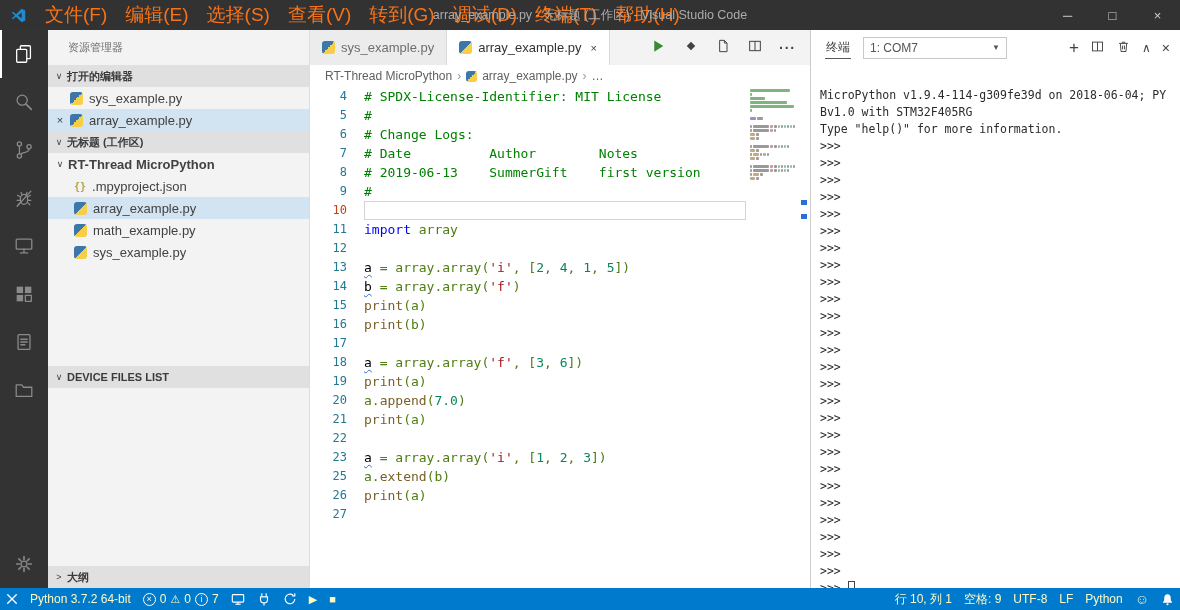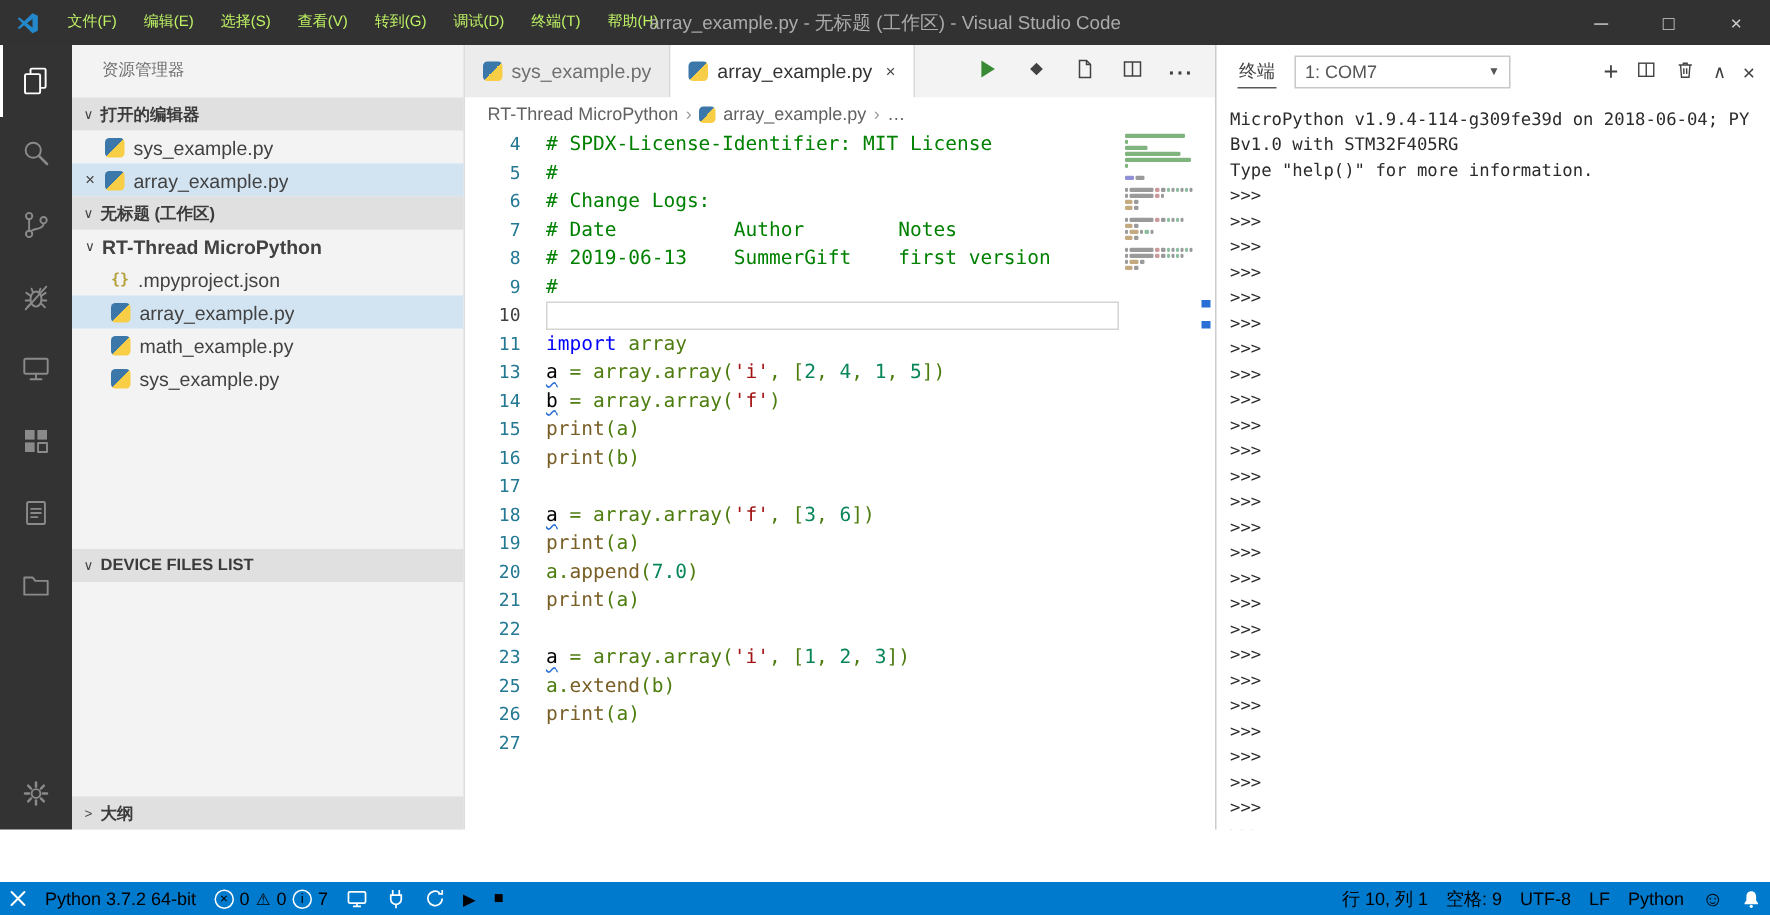--- a/index.html
+++ b/index.html
@@ -4,21 +4,21 @@
 <style>
 *{margin:0;padding:0;box-sizing:border-box;}
 html,body{width:1180px;height:610px;overflow:hidden;}
 body{font-family:"Liberation Sans","DejaVu Sans",sans-serif;font-size:13px;background:#fff;}
 .app{width:1180px;height:610px;display:flex;flex-direction:column;background:#fff;}
 
 
 .titlebar{height:30px;flex:0 0 30px;background:var(--titlebar,#323233);display:flex;align-items:center;color:#ccc;position:relative;}
 .logo{width:36px;display:flex;align-items:center;justify-content:center;}
 .menu-bar{display:flex;height:100%;}
-.menu-item{padding:0 9px;line-height:30px;font-size:10px;color:#bef264;cursor:default;}
+.menu-item{padding:0 9px;line-height:30px;font-size:19px;color:#f97316;cursor:default;}
 .window-title{position:absolute;left:50%;transform:translateX(-50%);line-height:30px;font-size:12.5px;color:#ababab;white-space:nowrap;}
 .win-controls{margin-left:auto;display:flex;height:100%;}
 .win-btn{width:45px;display:flex;align-items:center;justify-content:center;font-size:13px;color:#d0d0d0;}
 
 
 .main{flex:1;display:flex;min-height:0;}
 
 
 .activitybar{width:48px;flex:0 0 48px;background:var(--activitybar,#333);display:flex;flex-direction:column;align-items:center;}
 .ab-item{width:48px;height:48px;display:flex;align-items:center;justify-content:center;color:#8a8a8a;position:relative;}
@@ -53,54 +53,54 @@
 .tab.active{background:#fff;color:#333;}
 .tab-close{margin-left:9px;font-size:11px;color:#424242;}
 .tab-actions{margin-left:auto;display:flex;align-items:center;gap:16px;padding:0 14px;}
 .more-dots{font-size:14px;font-weight:bold;color:#424242;letter-spacing:1px;}
 .breadcrumb{height:22px;flex:0 0 22px;display:flex;align-items:center;font-size:12px;color:#616161;padding-left:15px;gap:5px;background:#fff;}
 .breadcrumb .fileicon.py{width:11px;height:11px;flex:0 0 11px;margin-right:0;}
 .bc-sep{color:#9a9a9a;}
 .code-area{flex:1;position:relative;font-family:"DejaVu Sans Mono","Liberation Mono",monospace;font-size:13px;overflow:hidden;}
 .code-line{display:flex;height:19px;line-height:19px;}
 .ln{width:54px;flex:0 0 54px;text-align:right;padding-right:17px;color:#237893;font-size:12px;}
-.code-line.current .ln{color:#404040;}
+.code-line.current .ln{color:#c2410c;}
 .ctext{flex:1;white-space:pre;margin-right:64px;min-width:0;}
 .code-line.current .ctext{outline:1px solid #d4d4d4;outline-offset:-1px;}
 .tk-p{color:#4d7c0f;}
 .tk-c{color:#008000;}
 .tk-k{color:#0000ff;}
 .tk-s{color:#a31515;}
 .tk-n{color:#098658;}
 .tk-f{color:#795e26;}
 .tk-v{color:#000;text-decoration-line:underline;text-decoration-style:wavy;text-decoration-color:#2a6fd6;text-decoration-thickness:1px;text-underline-offset:2px;}
 .minimap{position:absolute;top:2px;right:14px;width:46px;}
 .mini-line{height:4px;display:flex;gap:1px;overflow:hidden;}
 .mini-tk{height:2.5px;border-radius:1px;flex:0 0 auto;}
 .mk-c{background:#7fb47f;}.mk-p{background:#9a9a9a;}.mk-k{background:#9090d8;}
 .mk-s{background:#cc9a9a;}.mk-n{background:#8cbf9f;}.mk-f{background:#c4aa80;}.mk-v{background:#9a9a9a;}
 .overview{position:absolute;top:0;right:0;width:12px;height:100%;}
 .ov-mark{position:absolute;right:3px;width:6px;height:5px;background:#2a6fd6;}
 
 
-.panel{width:370px;flex:0 0 370px;border-left:1px solid #ccc;display:flex;flex-direction:column;background:#fff;}
+.panel{width:370px;flex:0 0 370px;border-left:1px solid #ccc;display:flex;flex-direction:column;background:#fff;gap:16px;}
 .panel-header{height:35px;flex:0 0 35px;display:flex;align-items:center;padding:0 10px 0 14px;}
 .panel-title{font-size:12px;color:#424242;border-bottom:1px solid #595959;padding:2px 1px;}
 .terminal-select{margin-left:12px;display:flex;align-items:center;justify-content:space-between;border:1px solid #c8c8c8;background:#fff;height:22px;width:144px;padding:0 6px;font-size:12px;color:#555;}
 .terminal-select .arrow{font-size:8px;color:#555;}
 .panel-actions{margin-left:auto;display:flex;align-items:center;gap:11px;color:#424242;}
 .pa-plus{font-size:17px;line-height:1;}
 .pa-chev{font-size:12px;}
 .pa-close{font-size:14px;}
 .terminal{flex:1;font-family:"DejaVu Sans Mono","Liberation Mono",monospace;font-size:11.5px;line-height:17px;color:#2b2b2b;padding:6px 9px;overflow:hidden;}
 .tline{white-space:pre;height:17px;}
 .term-cursor{display:inline-block;width:7px;height:13px;border:1px solid #444;vertical-align:-2px;}
 
 
-.statusbar{height:22px;flex:0 0 22px;background:var(--statusbar,#007acc);color:#000000;display:flex;align-items:flex-end;font-size:12px;margin-top:35px;}
+.statusbar{height:22px;flex:0 0 22px;background:var(--statusbar,#007acc);color:#fef9c3;display:flex;align-items:flex-end;font-size:12px;}
 .sb-item{padding:0 6px;height:22px;display:flex;align-items:center;gap:4px;white-space:nowrap;}
 .sb-right{margin-left:auto;display:flex;align-items:center;}
 .sb-circle{width:13px;height:13px;border:1px solid #fff;border-radius:50%;font-size:9px;display:inline-flex;align-items:center;justify-content:center;line-height:1;}
 .sb-warn{font-size:11px;}
 .sb-play,.sb-stop{font-size:11px;}
 .sb-smiley{font-size:14px;}
 </style>
 </head>
 <body>
 
@@ -328,20 +328,24 @@
             </div>
             <div class="code-line current">
               <span class="ln">10</span>
               <span class="ctext"></span>
             </div>
             <div class="code-line">
               <span class="ln">11</span>
               <span class="ctext"><span class="tk-k">import</span><span class="tk-p"> array</span></span>
             </div>
             <div class="code-line">
+              <span class="ln">12</span>
+              <span class="ctext"></span>
+            </div>
+            <div class="code-line">
               <span class="ln">13</span>
               <span class="ctext"><span class="tk-v">a</span><span class="tk-p"> = array.array(</span><span class="tk-s">'i'</span><span class="tk-p">, [</span><span class="tk-n">2</span><span class="tk-p">, </span><span class="tk-n">4</span><span class="tk-p">, </span><span class="tk-n">1</span><span class="tk-p">, </span><span class="tk-n">5</span><span class="tk-p">])</span></span>
             </div>
             <div class="code-line">
               <span class="ln">14</span>
               <span class="ctext"><span class="tk-v">b</span><span class="tk-p"> = array.array(</span><span class="tk-s">'f'</span><span class="tk-p">)</span></span>
             </div>
             <div class="code-line">
               <span class="ln">15</span>
               <span class="ctext"><span class="tk-f">print</span><span class="tk-p">(a)</span></span>

